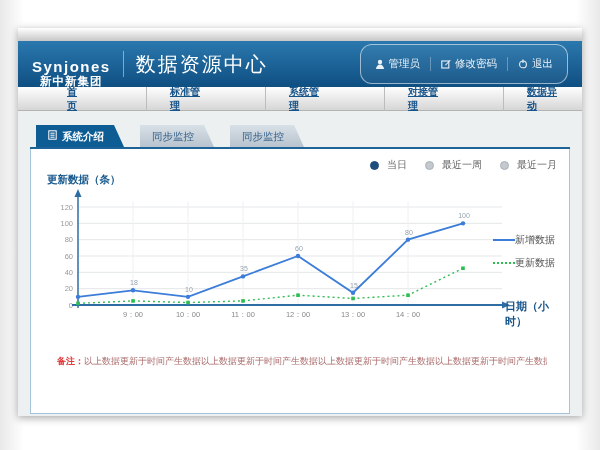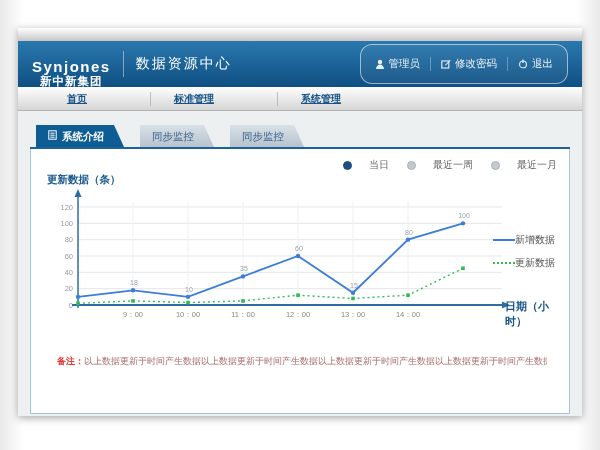--- a/index.html
+++ b/index.html
@@ -12,21 +12,21 @@
 
   .topstrip { height:13px; background:linear-gradient(#ffffff,#c7c7c7); }
 
   
   .header { position:relative; height:46px; display:flex; align-items:center;
     padding:0 14px; background:linear-gradient(#2a78ae,#0f4f82); }
   .logo { text-align:center; color:#fff; line-height:1;margin-top:19px; }
   .logo-brand { font-size:15px; font-weight:bold; letter-spacing:1.5px; display:block; }
   .logo-company { font-size:11.5px; font-weight:bold; display:block; margin-top:2px; letter-spacing:1px; }
   .header-divider { width:1px; height:26px; background:rgba(255,255,255,.45); margin:0 12px; }
-  .app-title { color:#fff; font-size:14px; letter-spacing:2px; }
+  .app-title { color:#fff; font-size:20px; letter-spacing:2px; }
   .user-pill { position:absolute; right:14px; top:50%; transform:translateY(-50%);
     display:flex; align-items:center; border:1px solid rgba(255,255,255,.55);
     border-radius:12px; padding:12px 4px; background:rgba(255,255,255,.05); }
   .user-item { display:flex; align-items:center; gap:4px; color:#eaf2f9; font-size:10.5px;
     padding:0 10px; cursor:pointer; }
   .user-item + .user-item { border-left:1px solid rgba(255,255,255,.3); }
   .user-item svg { display:block; }
 
   
   .navbar { height:24px; background:linear-gradient(#fefefe,#d6d6d6);
@@ -42,21 +42,21 @@
     clip-path:polygon(0 0,calc(100% - 10px) 0,100% 100%,0 100%); white-space:nowrap; }
   .tab + .tab { margin-left:-6px; }
   .tab.active { background:#0d5c94; color:#fff; z-index:3; display:flex; align-items:center; gap:5px; font-weight:bold; }
   .tab:nth-child(2){ z-index:2; } .tab:nth-child(3){ z-index:1; }
   .tabbar-line { height:2px; background:#1d6398; }
 
   .panel { position:relative; background:#fff; border:1px solid #a7c5da; border-top:none; height:265px; }
 
   
   .radios { position:absolute; top:9px; right:12px; display:flex; gap:18px; }
-  .radio { display:flex; align-items:center; gap:17px; font-size:10px; color:#666; cursor:pointer;justify-content:space-between; }
+  .radio { display:flex; align-items:center; gap:8px; font-size:10px; color:#666; cursor:pointer;justify-content:space-between; }
   .radio-dot { width:9px; height:9px; border-radius:50%; background:#c3c9ce; border:1px solid #aab1b7; }
   .radio.selected .radio-dot { background:#1d4e7d; border-color:#1d4e7d; }
 
   .y-title { position:absolute; top:24px; left:16px; font-size:10.5px; font-weight:bold; color:#1a5a8e; }
   .chart-svg { position:absolute; left:25px; top:32px; }
   .x-title { position:absolute; left:474px; top:150px; font-size:11px; font-weight:bold; color:#17548a; }
 
   .legend { position:absolute; left:462px; top:84px; }
   .legend-item { display:flex; align-items:center; margin-bottom:9px; }
   .legend-swatch { width:22px; height:0; border-top:2px solid #888; }
@@ -109,20 +109,22 @@
         </span>
         <span>退出</span>
       </div>
     </div>
   </div>
 
   <div class="navbar">
     <div class="nav-item">首页</div>
     <div class="nav-item">标准管理</div>
     <div class="nav-item">系统管理</div>
+    <div class="nav-item">对接管理</div>
+    <div class="nav-item">数据异动</div>
   </div>
 
   <div class="content">
 
     <div class="tabs">
       <div class="tab active">
         <span>
           <svg width="9" height="10" viewBox="0 0 9 10">
               <rect x="0.8" y="0.8" width="7.4" height="8.4" fill="none" stroke="#fff" stroke-width="1"></rect>
               <line x1="2.4" y1="3.2" x2="6.6" y2="3.2" stroke="#fff"></line>

